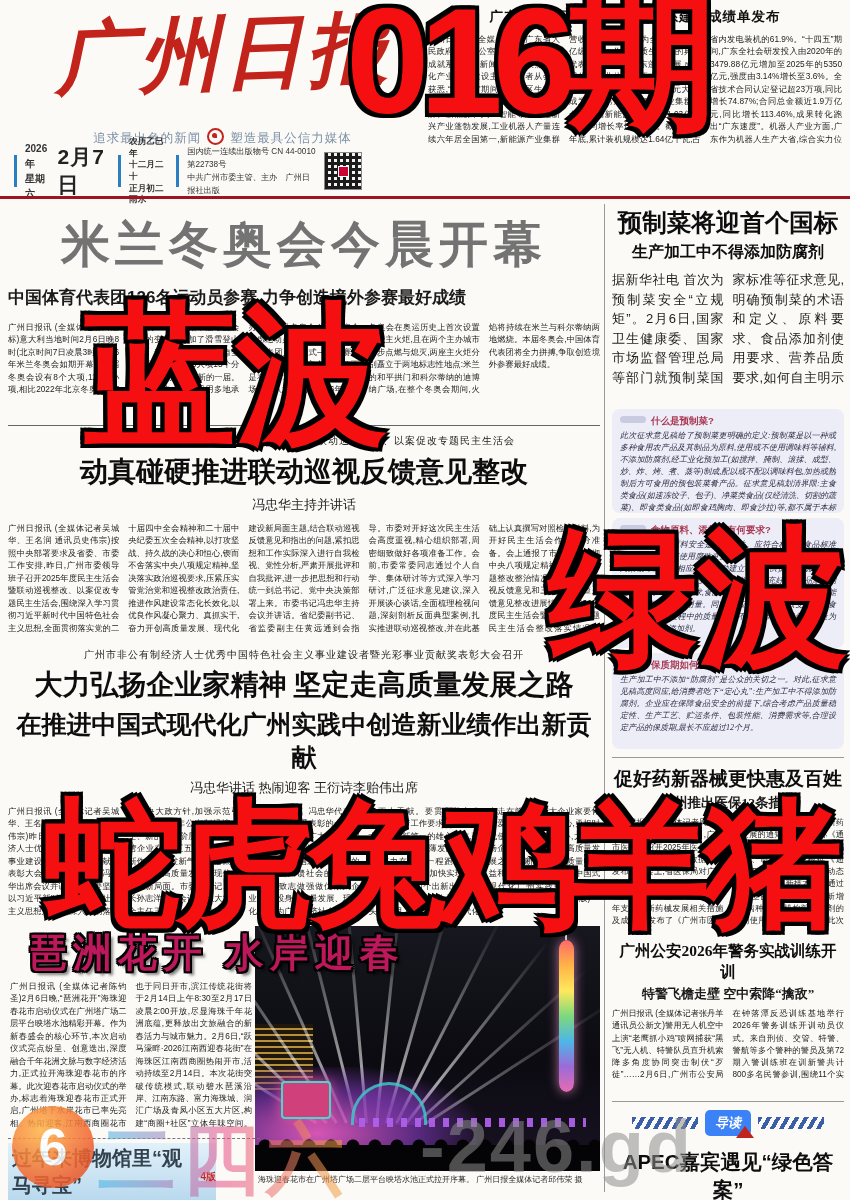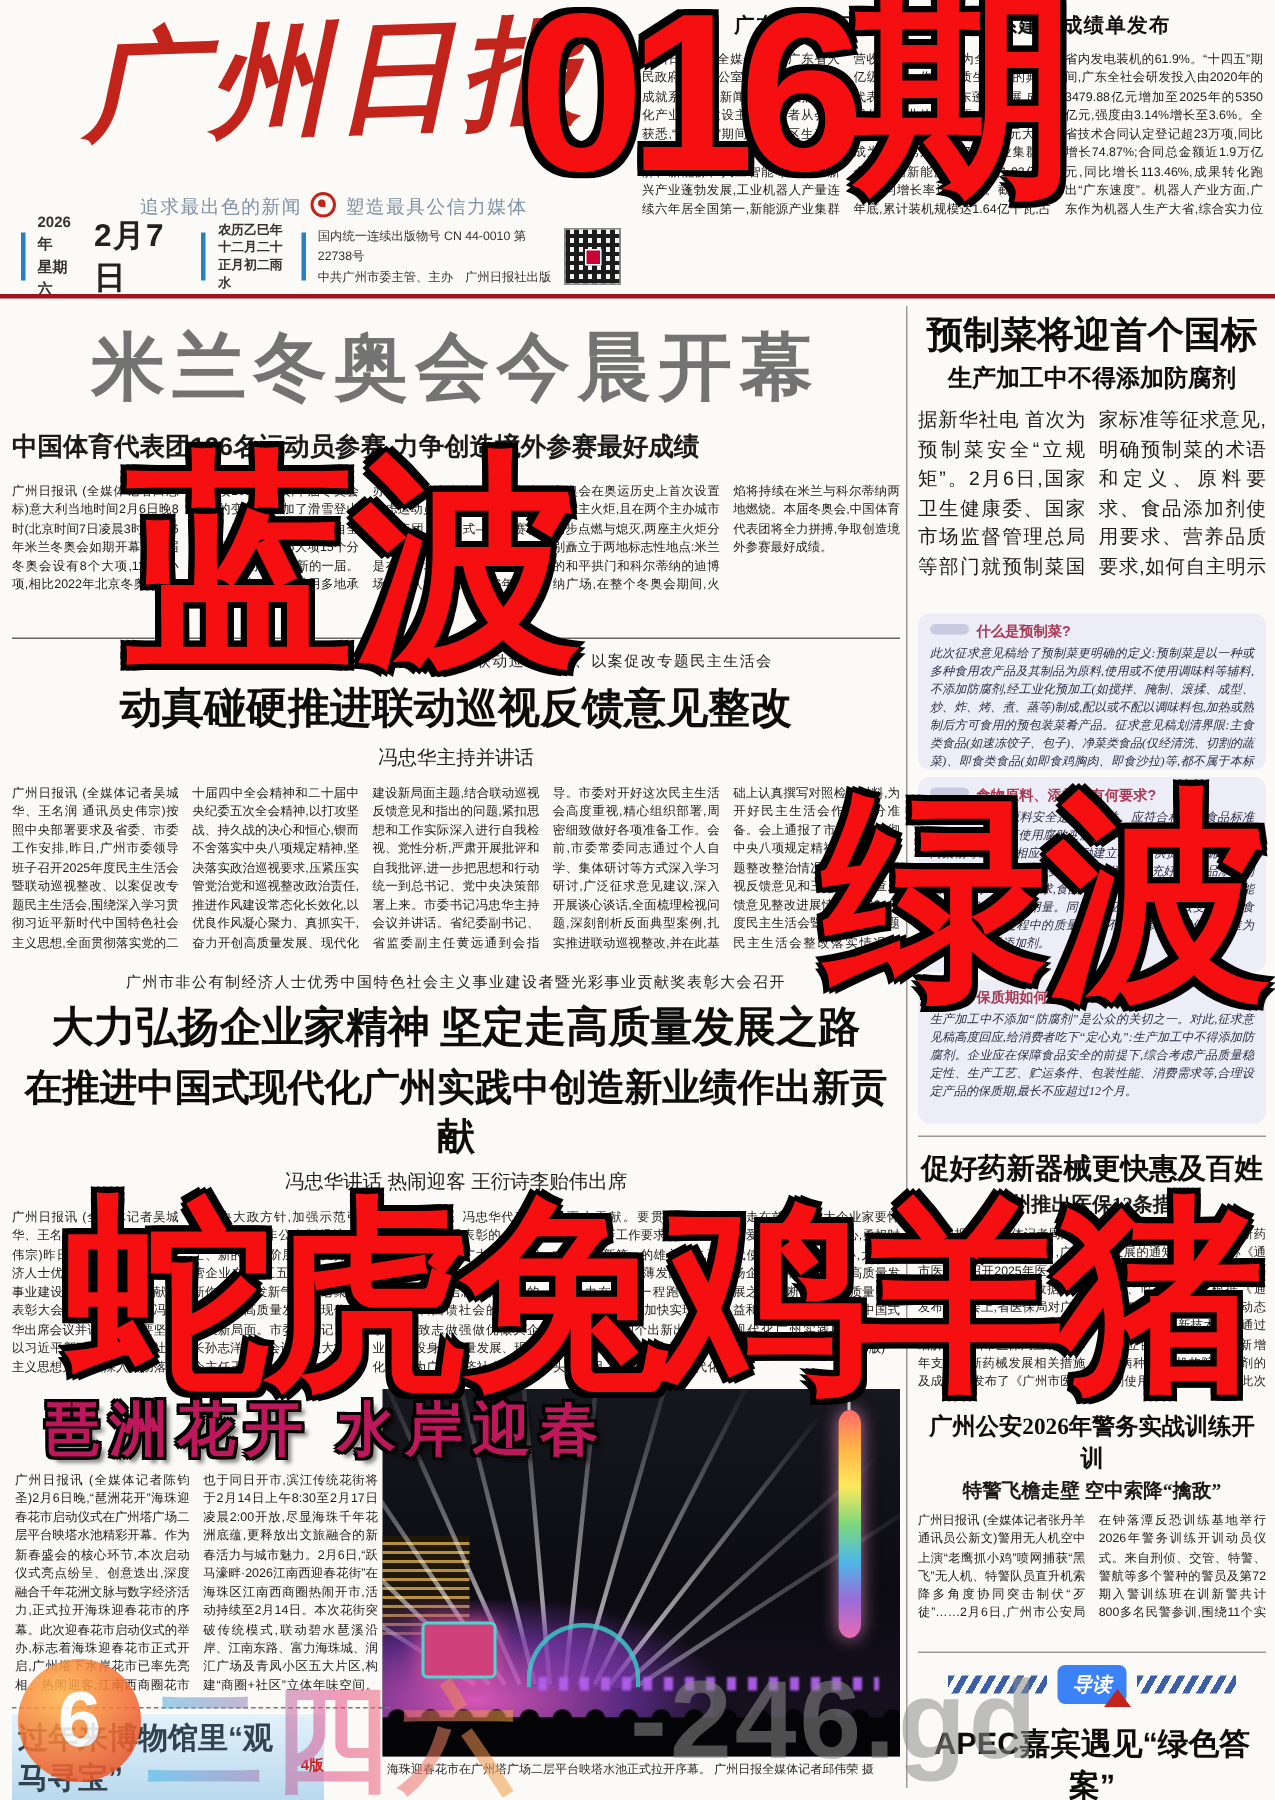--- a/index.html
+++ b/index.html
@@ -6,21 +6,21 @@
   .page{position:relative;width:850px;height:1200px;margin:0 auto;background:#fbfaf7;overflow:hidden;
         font-family:"Liberation Sans",sans-serif;color:#1b1b1b;}
   
   .masthead{position:absolute;left:55px;top:6px;width:340px;height:120px;}
   .masthead .cal{font-family:"Liberation Serif",serif;font-style:italic;font-weight:900;
         font-size:80px;color:#c2241c;letter-spacing:4px;transform:rotate(-2deg);display:inline-block;line-height:1.2;}
   .slogan{position:absolute;left:50px;top:128px;width:345px;text-align:center;font-size:12.5px;color:#7e91a6;letter-spacing:1px;}
   .slogan-ico{display:inline-block;width:13px;height:13px;border:2px solid #c2241c;border-radius:50%;
         vertical-align:-3px;margin:0 6px;position:relative;}
   .slogan-ico::after{content:"";position:absolute;left:3px;top:3px;width:5px;height:5px;background:#c2241c;border-radius:50% 50% 0 50%;}
-  .datebar{position:absolute;left:14px;top:150px;width:400px;height:42px;display:flex;align-items:center;gap:8px;}
+  .datebar{position:absolute;left:14px;top:150px;width:348px;height:42px;display:flex;align-items:center;gap:8px;}
   .vbar{width:3px;height:32px;background:#2a7fc0;flex:none;}
   .d-year{font-size:10px;font-weight:bold;color:#333;line-height:1.5;}
   .d-day{font-size:21px;font-weight:900;color:#222;letter-spacing:1px;}
   .d-lunar{font-size:8.6px;font-weight:bold;color:#333;line-height:1.35;}
   .d-pub{font-size:8.2px;color:#333;line-height:1.6;}
   .qr{width:36px;height:36px;flex:none;position:relative;border:1px solid #888;
       background-image:repeating-linear-gradient(0deg,#1b1b1b 0 3px,transparent 3px 6px),
                        repeating-linear-gradient(90deg,#1b1b1b 0 3px,#f2f2f2 3px 6px);}
   .qr::after{content:"";position:absolute;left:13px;top:13px;width:9px;height:9px;background:#c03;border:1px solid #fff;}
   .redrule{position:absolute;left:0;top:196px;width:850px;height:3px;background:#a01320;}

